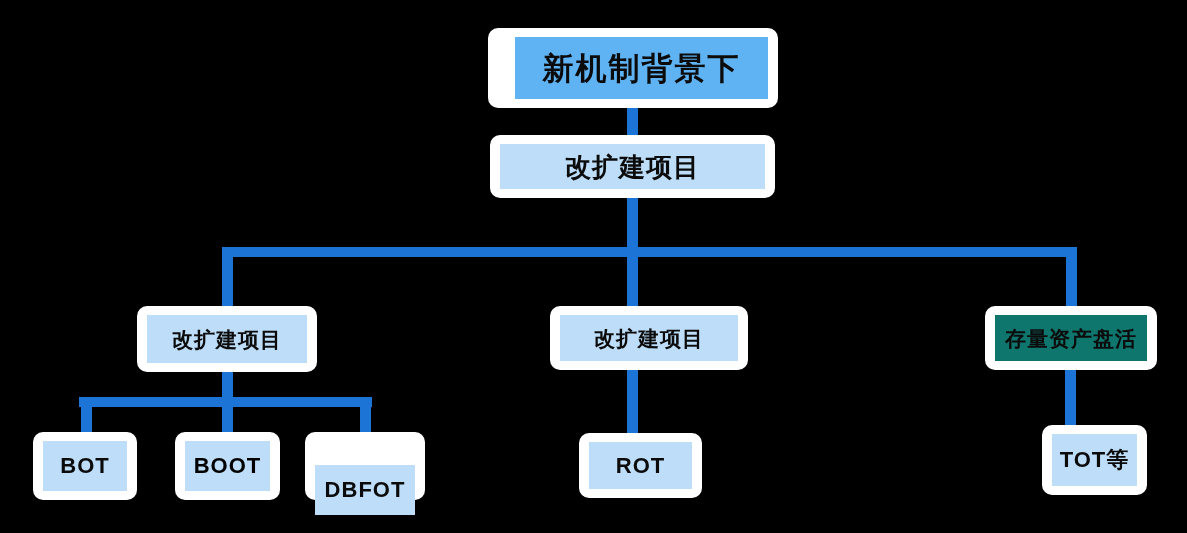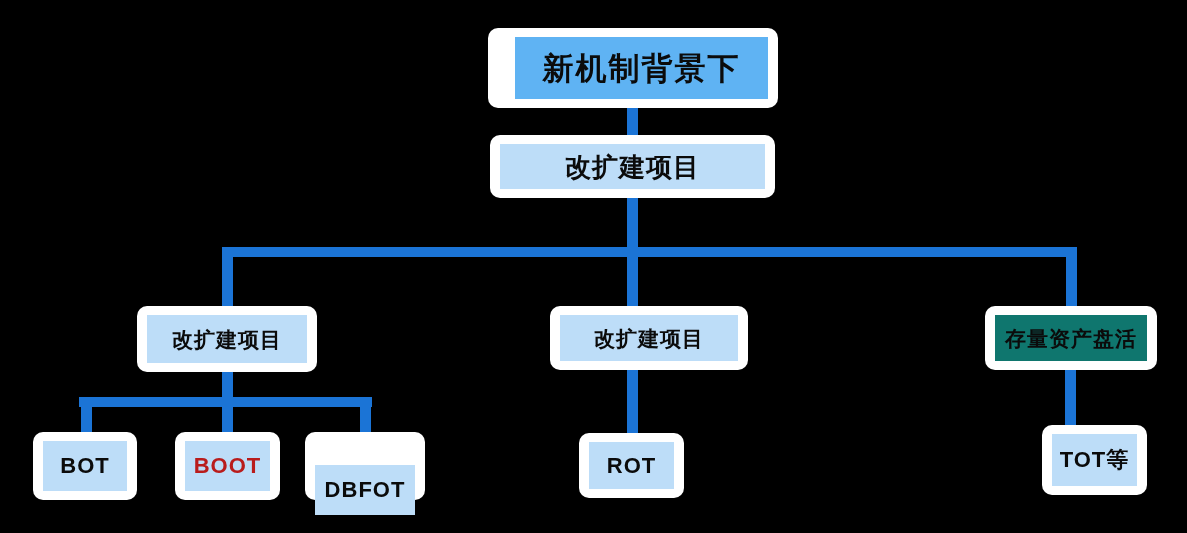--- a/index.html
+++ b/index.html
@@ -95,31 +95,31 @@
   </div>
 
   <div class="node" style="left:33px; top:432px; width:104px; height:68px;">
     <div class="fill" style="background-color: rgb(189, 221, 248);">
       <span class="label f22" style="color: rgb(11, 11, 11);">BOT</span>
     </div>
   </div>
 
   <div class="node" style="left:175px; top:432px; width:105px; height:68px;">
     <div class="fill" style="background-color: rgb(189, 221, 248);">
-      <span class="label f22" style="color: #b91c1c;">BOOT</span>
+      <span class="label f22" style="color: #000000;">BOOT</span>
     </div>
   </div>
 
   <div class="node" style="left:305px; top:432px; width:120px; height:68px;">
     <div class="fill" style="background-color: rgb(189, 221, 248); margin-top: 24px;">
       <span class="label f22" style="color: rgb(11, 11, 11);">DBFOT</span>
     </div>
   </div>
 
-  <div class="node" style="left:579px; top:433px; width:105px; height:65px;">
+  <div class="node" style="left:579px; top:433px; width:123px; height:65px;">
     <div class="fill" style="background-color: rgb(189, 221, 248);">
       <span class="label f22" style="color: rgb(11, 11, 11);">ROT</span>
     </div>
   </div>
 
   <div class="node" style="left:1018px; top:425px; width:105px; height:70px;margin-left:24px;">
     <div class="fill" style="background-color: rgb(189, 221, 248);">
       <span class="label f22" style="color: rgb(11, 11, 11);">TOT等</span>
     </div>
   </div>

